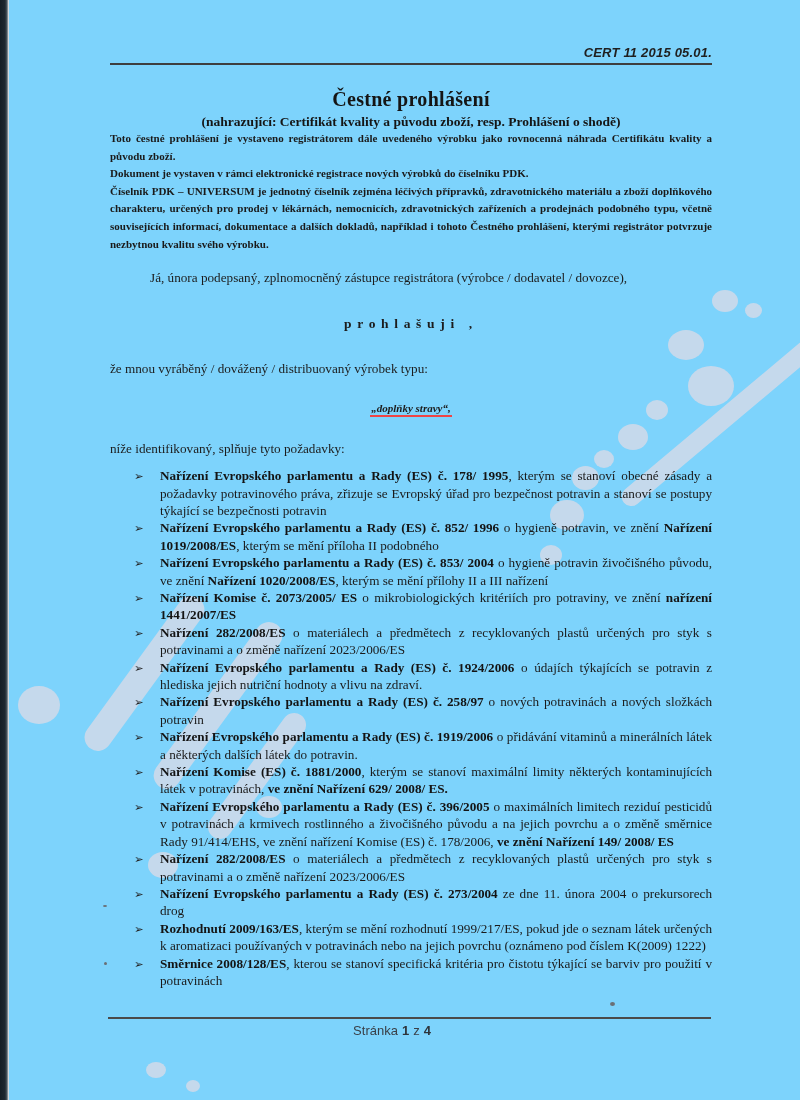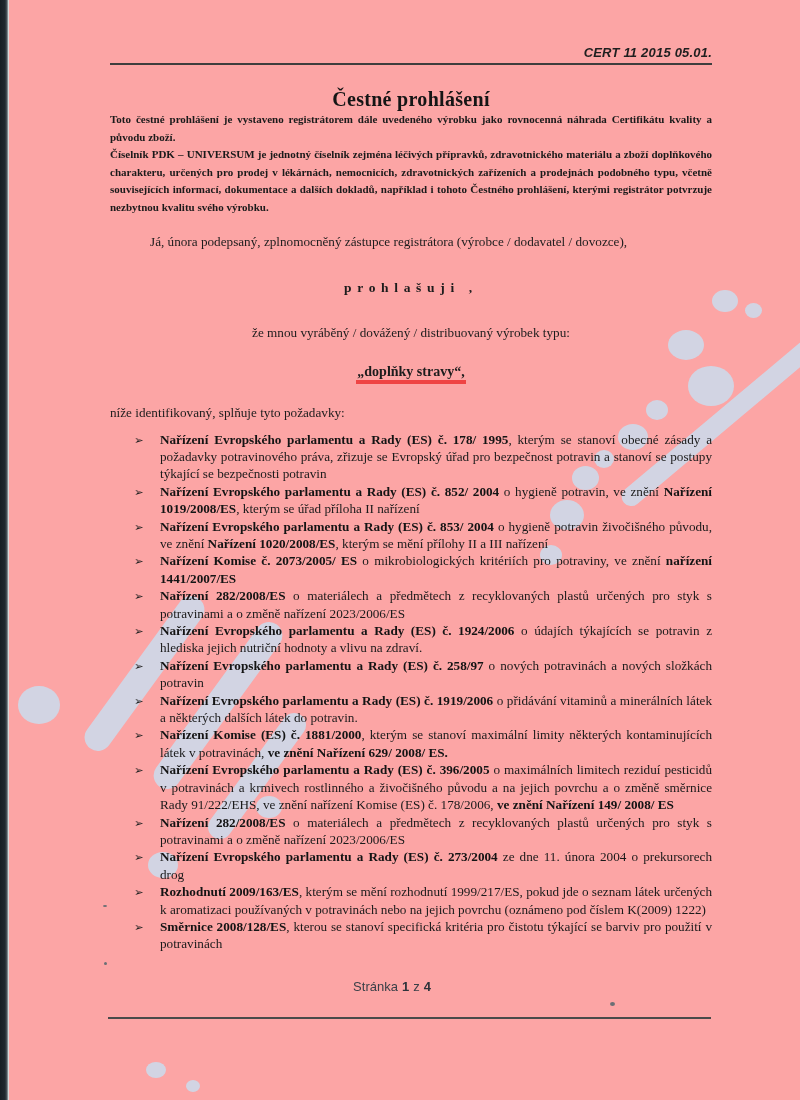--- a/index.html
+++ b/index.html
@@ -2,21 +2,21 @@
 <html><head>
 <meta charset="utf-8">
 <style>
   html,body{margin:0;padding:0;}
   body{
     width:800px;height:1100px;position:relative;overflow:hidden;
     background:#ffffff;
     font-family:"Liberation Serif", serif;
     color:#1c1c1c;
   }
-  .page{position:absolute;inset:0;background:#fca5a5;}
+  .page{position:absolute;inset:0;background:#7dd3fc;}
   
   .scan-edge{
     position:absolute;left:0;top:0;width:9px;height:1100px;
     background:linear-gradient(90deg,#161e24 0px,#1f282f 5px,#4d585f 7px,#aab2b6 8px,#fefefe 9px);
   }
   
   .watermark{position:absolute;inset:0;z-index:0;pointer-events:none;}
   .wm{position:absolute;border-radius:50%;opacity:.9;}
   .wm.bar{border-radius:14px;}
   
@@ -30,41 +30,41 @@
   .header-rule{border-top:2px solid #3e3e3e;margin-top:3px;}
   .doc-title{
     margin:23px 0 0;text-align:center;
     font-size:20px;font-weight:700;letter-spacing:.3px;color:#151515;
   }
   .doc-subtitle{text-align:center;font-weight:700;font-size:13.5px;margin-top:3px;color:#151515;}
   .preamble-heading{margin:28px 0 2px;font-size:15.5px;font-weight:700;color:#151515;}
   .pre-par{margin:0;font-weight:700;font-size:11px;line-height:17.6px;text-align:justify;color:#1a1a1a;}
   .intro-line{margin:17px 0 0;font-size:13.2px;text-indent:40px;}
   .declare-word{margin-top:30px;text-align:center;font-weight:700;font-size:13.5px;letter-spacing:.42em;}
-  .product-intro{margin:29px 0 0;font-size:13.2px;text-align:center;}
+  .product-intro{margin:29px 0 0;font-size:13.2px;}
   .product-line{margin-top:21px;text-align:center;}
   .product-line .u{
-    font-weight:700;font-size:14px;
-    border-bottom:4px solid #ef4444;padding:0 1px 1px;
+    font-weight:700;font-size:11px;
+    border-bottom:2px solid #ef4444;padding:0 1px 1px;font-style:italic;
   }
   .req-intro{margin:25px 0 0;font-size:13.2px;}
   ul.reqs{list-style:none;margin:10px 0 0;padding:0 0 0 50px;}
   ul.reqs li{
     position:relative;font-size:13.2px;line-height:17.4px;
     text-align:justify;color:#1a1a1a;
   }
   ul.reqs .marker{
     position:absolute;left:-26px;top:1px;
     font-family:"DejaVu Sans", sans-serif;font-size:11.5px;color:#222;
   }
   ul.reqs b{font-weight:700;color:#141414;}
   
   .footer-rule{position:absolute;left:108px;width:603px;top:1017px;border-top:2px solid #4a4a4a;z-index:1;}
   .page-footer{
-    position:absolute;top:979px;left:0;width:784px;text-align:center;z-index:1;
+    position:absolute;top:1023px;left:0;width:784px;text-align:center;z-index:1;
     font-family:"Liberation Sans", sans-serif;font-size:13px;color:#3a4048;
   }
   .page-footer b{color:#2e343b;}
   .page-footer span, .page-footer b{margin:0 2px;}
   .artifact{position:absolute;background:#6a6f75;border-radius:50%;z-index:1;}
 </style>
 </head>
 <body>
 
 <div class="page">
@@ -93,43 +93,45 @@
     <div class="wm" style="left: 186px; top: 1080px; width: 14px; height: 12px; background: rgb(205, 217, 234);"></div>
   </div>
 
   <div class="scan-edge"></div>
 
   <div class="content">
     <div class="doc-code">CERT 11 2015 05.01.</div>
     <div class="header-rule"></div>
 
     <h1 class="doc-title">Čestné prohlášení</h1>
+    <div class="doc-subtitle">(nahrazující: Certifikát kvality a původu zboží, resp. Prohlášení o shodě)</div>
 
     <p class="pre-par">Toto čestné prohlášení je vystaveno registrátorem dále uvedeného výrobku jako rovnocenná náhrada Certifikátu kvality a původu zboží.</p>
+    <p class="pre-par">Dokument je vystaven v rámci elektronické registrace nových výrobků do číselníku PDK.</p>
     <p class="pre-par">Číselník PDK – UNIVERSUM je jednotný číselník zejména léčivých přípravků, zdravotnického materiálu a zboží doplňkového charakteru, určených pro prodej v lékárnách, nemocnicích, zdravotnických zařízeních a prodejnách podobného typu, včetně souvisejících informací, dokumentace a dalších dokladů, například i tohoto Čestného prohlášení, kterými registrátor potvrzuje nezbytnou kvalitu svého výrobku.</p>
 
     <p class="intro-line">Já, února podepsaný, zplnomocněný zástupce registrátora (výrobce / dodavatel / dovozce),</p>
     <div class="declare-word">prohlašuji ,</div>
     <p class="product-intro">že mnou vyráběný / dovážený  / distribuovaný výrobek typu:</p>
     <div class="product-line">
       <span class="u">„doplňky stravy“,</span>
     </div>
     <p class="req-intro">níže identifikovaný, splňuje tyto požadavky:</p>
 
     <ul class="reqs">
         <li><span class="marker">➢</span><b>Nařízení Evropského parlamentu a Rady (ES) č. 178/ 1995</b><span>, kterým se stanoví obecné zásady a požadavky potravinového práva, zřizuje se Evropský úřad pro bezpečnost potravin a stanoví se postupy týkající se bezpečnosti potravin</span></li>
-        <li><span class="marker">➢</span><b>Nařízení Evropského parlamentu a Rady (ES) č. 852/ 2004</b><span> o hygieně potravin, ve znění </span><b>Nařízení 1019/2008/ES</b><span>, kterým se úřad příloha II nařízení</span></li>
+        <li><span class="marker">➢</span><b>Nařízení Evropského parlamentu a Rady (ES) č. 852/ 1996</b><span> o hygieně potravin, ve znění </span><b>Nařízení 1019/2008/ES</b><span>, kterým se mění příloha II podobného</span></li>
         <li><span class="marker">➢</span><b>Nařízení Evropského parlamentu a Rady (ES) č. 853/ 2004</b><span> o hygieně potravin živočišného původu, ve znění </span><b>Nařízení 1020/2008/ES</b><span>, kterým se mění přílohy II a III nařízení</span></li>
         <li><span class="marker">➢</span><b>Nařízení Komise č. 2073/2005/ ES</b><span> o mikrobiologických kritériích pro potraviny, ve znění </span><b>nařízení 1441/2007/ES</b></li>
         <li><span class="marker">➢</span><b>Nařízení 282/2008/ES</b><span> o materiálech a předmětech z recyklovaných plastů určených pro styk s potravinami a o změně nařízení 2023/2006/ES</span></li>
         <li><span class="marker">➢</span><b>Nařízení Evropského parlamentu a Rady (ES) č. 1924/2006</b><span>  o údajích týkajících se potravin z hlediska jejich nutriční hodnoty a vlivu na zdraví.</span></li>
         <li><span class="marker">➢</span><b>Nařízení Evropského parlamentu a Rady (ES) č. 258/97</b><span> o nových potravinách a nových složkách potravin</span></li>
         <li><span class="marker">➢</span><b>Nařízení Evropského parlamentu a Rady (ES) č. 1919/2006</b><span>  o přidávání vitaminů a minerálních látek a některých dalších látek do potravin.</span></li>
         <li><span class="marker">➢</span><b>Nařízení Komise (ES) č. 1881/2000</b><span>, kterým se stanoví maximální limity některých kontaminujících látek v potravinách, </span><b>ve znění Nařízení 629/ 2008/ ES.</b></li>
-        <li><span class="marker">➢</span><b>Nařízení Evropského parlamentu a Rady (ES) č. 396/2005</b><span> o maximálních limitech reziduí pesticidů v potravinách a krmivech rostlinného a živočišného původu a na jejich povrchu a o změně směrnice Rady 91/222/EHS, ve znění nařízení Komise (ES) č. 178/2006, </span><b>ve znění Nařízení 149/ 2008/ ES</b></li>
+        <li><span class="marker">➢</span><b>Nařízení Evropského parlamentu a Rady (ES) č. 396/2005</b><span> o maximálních limitech reziduí pesticidů v potravinách a krmivech rostlinného a živočišného původu a na jejich povrchu a o změně směrnice Rady 91/414/EHS, ve znění nařízení Komise (ES) č. 178/2006, </span><b>ve znění Nařízení 149/ 2008/ ES</b></li>
         <li><span class="marker">➢</span><b>Nařízení 282/2008/ES</b><span> o materiálech a předmětech z recyklovaných plastů určených pro styk s potravinami a o změně nařízení 2023/2006/ES</span></li>
         <li><span class="marker">➢</span><b>Nařízení Evropského parlamentu a Rady (ES) č. 273/2004</b><span> ze dne 11. února 2004 o prekursorech drog</span></li>
         <li><span class="marker">➢</span><b>Rozhodnutí 2009/163/ES</b><span>, kterým se mění rozhodnutí 1999/217/ES, pokud jde o seznam látek určených k aromatizaci používaných v potravinách nebo na jejich povrchu (oznámeno pod číslem K(2009) 1222)</span></li>
         <li><span class="marker">➢</span><b>Směrnice 2008/128/ES</b><span>, kterou se stanoví specifická kritéria pro čistotu týkající se barviv pro použití v potravinách</span></li>
       </ul>
   </div>
 
   <div class="footer-rule"></div>
   <div class="page-footer"><span>Stránka</span><b>1</b><span>z</span><b>4</b></div>
 

